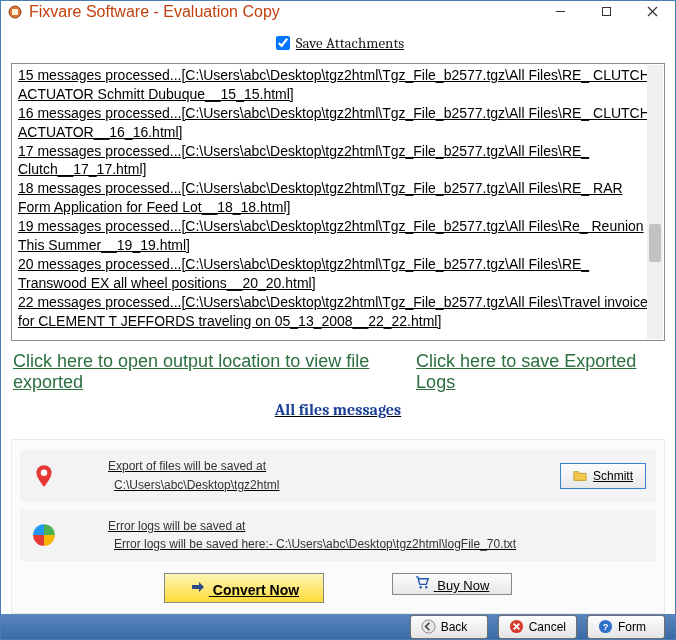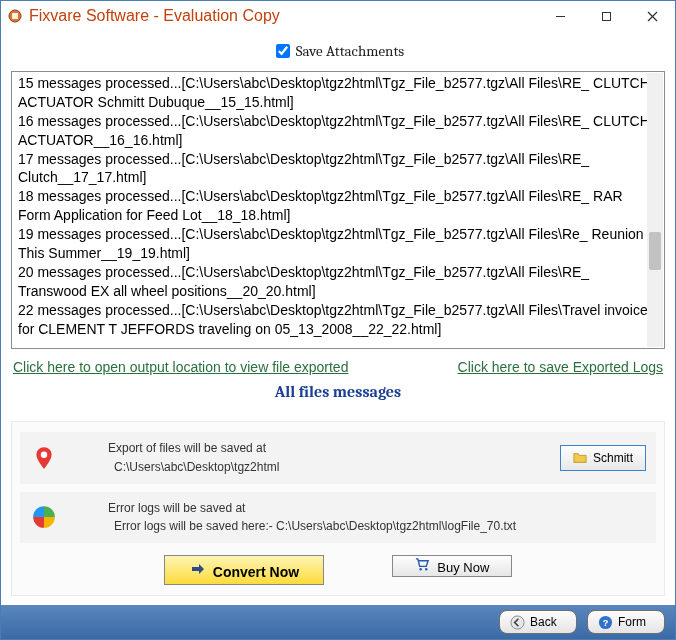--- a/index.html
+++ b/index.html
@@ -33,21 +33,21 @@
   .titlebar .title { flex: 1; font-size: 16px; color:#c2410c; }
   .titlebar .win-btns { display:flex; height:100%; }
   .titlebar .win-btn {
     width: 46px;
     display:flex; align-items:center; justify-content:center;
     color:#555;
   }
   .titlebar .win-btn svg { width:11px; height:11px; }
 
   
-  .content { flex:1; display:flex; flex-direction:column; padding: 4px 10px 0 10px; }
+  .content { flex:1; display:flex; flex-direction:column; padding: 4px 10px 0 10px; text-decoration: underline; }
 
   
   .save-row {
     display:flex; align-items:center; justify-content:center;
     padding: 6px 0 10px 0;
     font-size: 15px;
     font-family: Cambria, Georgia, serif;
     color:#222;
   }
   .save-row input { margin-right:6px; width:14px; height:14px; }
@@ -70,23 +70,23 @@
     position:absolute; right:1px; top:1px; bottom:1px; width:16px;
     background:#f0f0f0;
   }
   .scroll-thumb {
     position:absolute; left:2px; right:2px; top:58%; height:38px;
     background:#c2c2c2; border-radius:2px;
   }
 
   
   .links-row {
-    display:flex; justify-content:space-between;
+    display:flex; justify-content:flex-start;
     padding: 10px 2px 8px 2px;
-    font-size: 14px;
+    font-size: 18px;
   }
   .links-row a {
     color:#2b6f3f;
     text-decoration: underline;
     cursor:pointer;
   }
 
   .status-line {
     text-align:center;
     font-size:16px;
@@ -156,21 +156,21 @@
     display:flex; align-items:center; justify-content:flex-end;
     padding:0 10px; gap:10px;
   }
   .ftr-btn {
     display:inline-flex; align-items:center; gap:5px;
     height:24px; min-width:78px;
     padding:0 10px;
     font-size:12px;
     background:linear-gradient(#fdfdfd,#e4e4e4);
     border:1px solid #6f6f6f;
-    border-radius:8px;
+    border-radius:3px;
     cursor:pointer;
   }
   .ftr-btn .ficon { width:15px; height:15px; display:inline-flex; }
 
   svg { display:block; }
 </style>
 </head>
 <body>
 
 <div class="titlebar">
@@ -299,19 +299,29 @@
       <svg viewBox="0 0 16 16" width="15" height="15">
           <circle cx="8" cy="8" r="7" fill="#e8e8e8" stroke="#888"></circle>
           <path d="M9 4l-4 4 4 4" fill="none" stroke="#444" stroke-width="1.8"></path>
         </svg>
     </span>
     <span>Back</span>
   </button>
   <button class="ftr-btn">
     <span class="ficon">
       <svg viewBox="0 0 16 16" width="15" height="15">
+          <circle cx="8" cy="8" r="7" fill="#d83a2b"></circle>
+          <line x1="5" y1="5" x2="11" y2="11" stroke="#fff" stroke-width="2"></line>
+          <line x1="11" y1="5" x2="5" y2="11" stroke="#fff" stroke-width="2"></line>
+        </svg>
+    </span>
+    <span>Cancel</span>
+  </button>
+  <button class="ftr-btn">
+    <span class="ficon">
+      <svg viewBox="0 0 16 16" width="15" height="15">
           <circle cx="8" cy="8" r="7" fill="#2f72c9"></circle>
           <text x="8" y="12" text-anchor="middle" font-size="10" font-weight="bold" fill="#fff">?</text>
         </svg>
     </span>
     <span>Form</span>
   </button>
 </div>
 
 </body></html>

